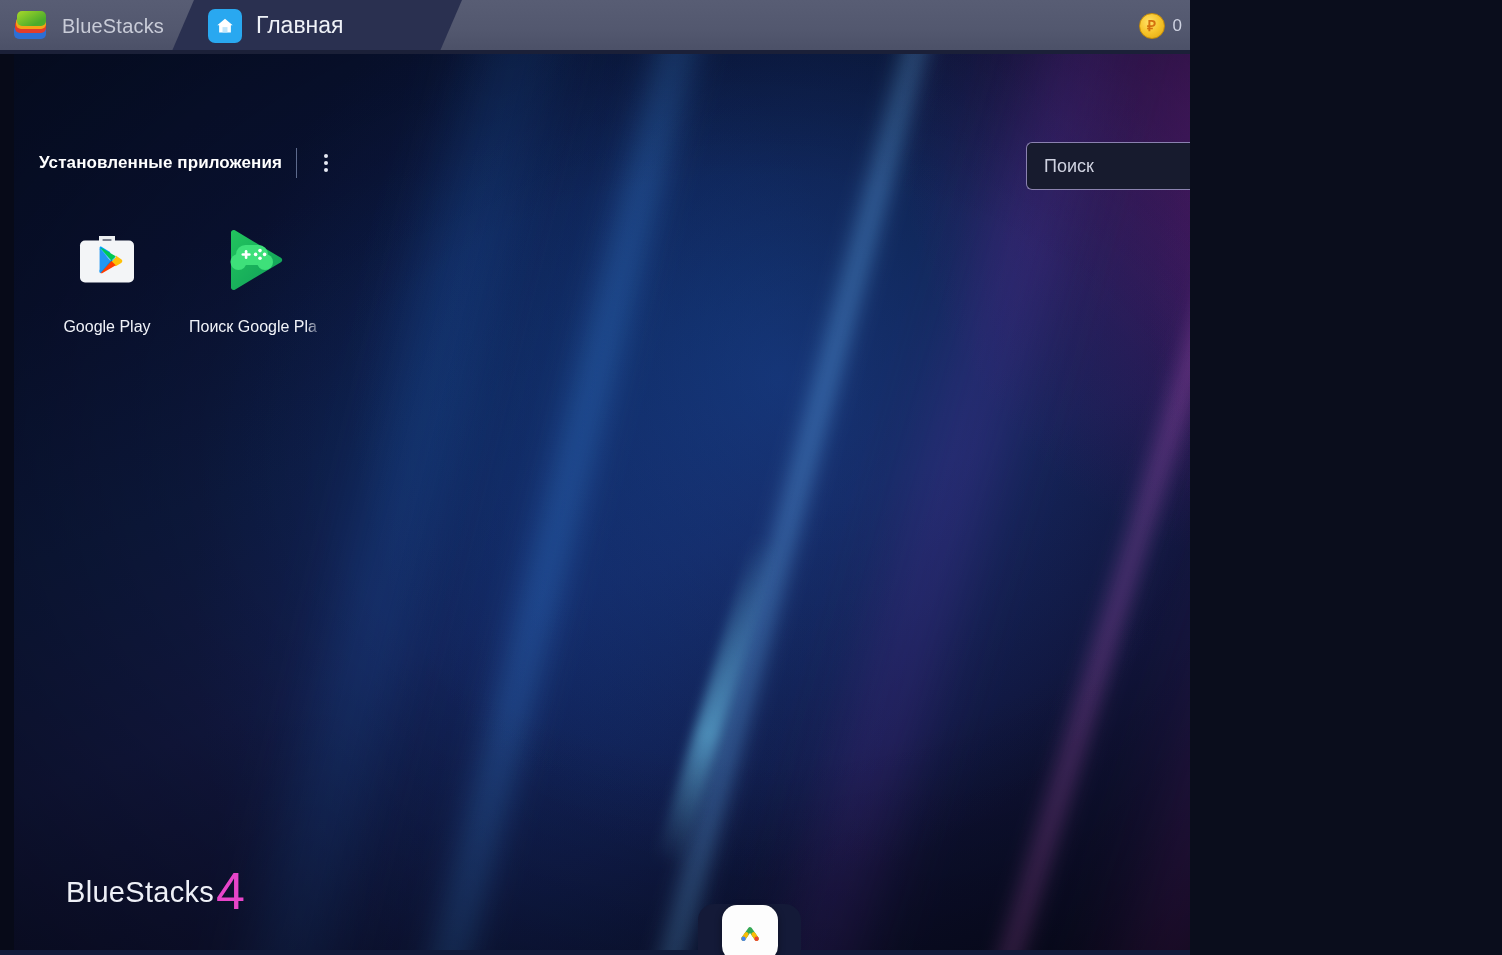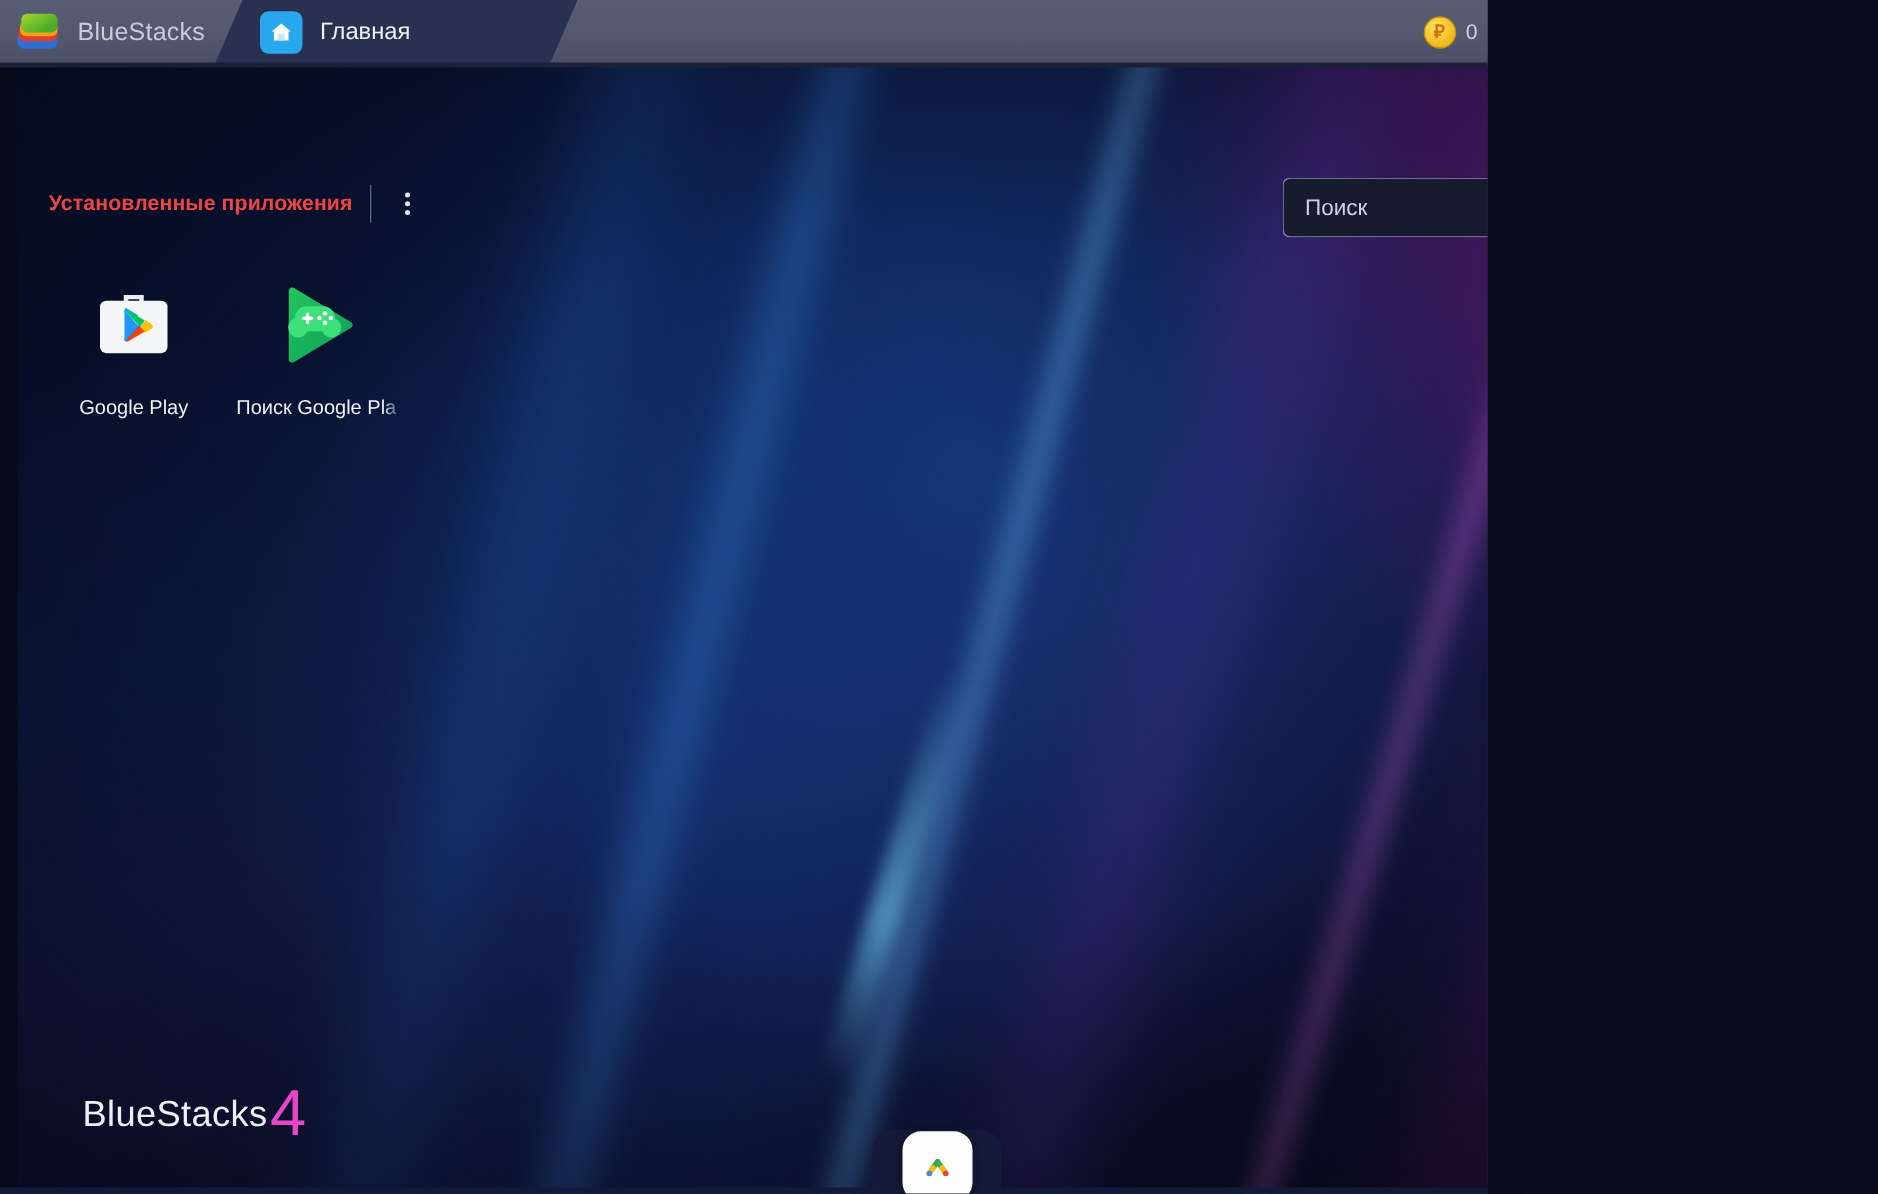--- a/index.html
+++ b/index.html
@@ -60,21 +60,21 @@
   .tab-inner {
     display:flex; align-items:center; gap:14px;
     padding-left:36px;
   }
   .tab-icon {
     width:34px; height:34px; border-radius:7px;
     background:#29a8f0;
     display:flex; align-items:center; justify-content:center;
     flex:none;
   }
-  .tab-label { font-size:19px; color:#eef1f7; white-space:nowrap;text-align:center; }
+  .tab-label { font-size:23px; color:#eef1f7; white-space:nowrap;text-align:center; }
 
   
   .tb-right {
     position:absolute; right:14px; top:0; height:51px;
     display:flex; align-items:center; gap:0px;
   }
   .tb-btn {
     height:51px; display:flex; align-items:center; justify-content:center;
   }
   .coin-wrap { display:flex; align-items:center; gap:8px; padding:0 14px 0 8px; }
@@ -161,21 +161,21 @@
   .edge-r { position:absolute; right:0; top:0; width:14px; height:903px; background:#0a0d1f; z-index:5;}
   .edge-b { position:absolute; left:0; bottom:0; width:1502px; height:5px; background:#121a3a; z-index:6;}
 
   
   .apps-header {
     position:absolute; left:39px; top:96px;
     display:flex; align-items:center; gap:0;
     z-index:12;
   }
   .apps-title {
-    font-size:17px; font-weight:bold; color:#ef4444; letter-spacing:.1px;
+    font-size:17px; font-weight:bold; color:#ffffff; letter-spacing:.1px;
     white-space:nowrap;
   }
   .hdr-divider {
     width:1px; height:30px; background:#5d6a8c;
     margin:0 18px 0 14px;
   }
   .kebab {
     width:22px; height:30px;
     display:flex; flex-direction:column; align-items:center; justify-content:center; gap:3px;
     cursor:pointer;

